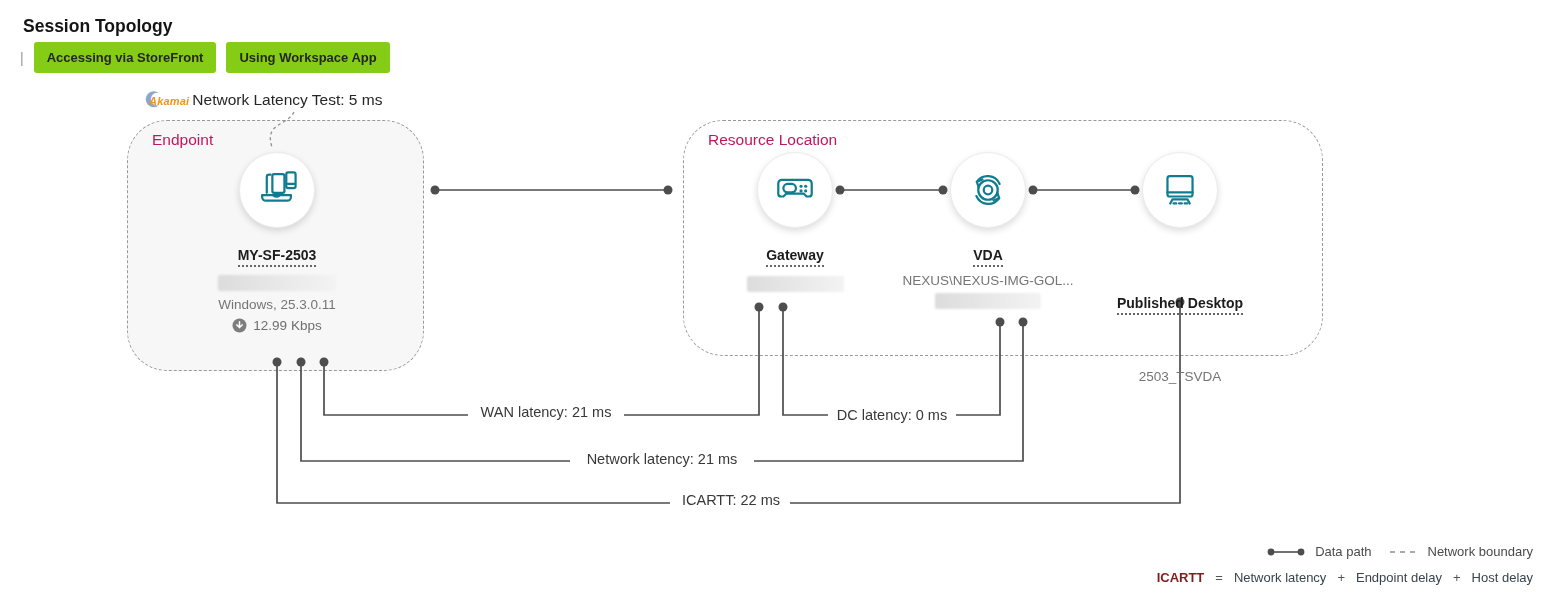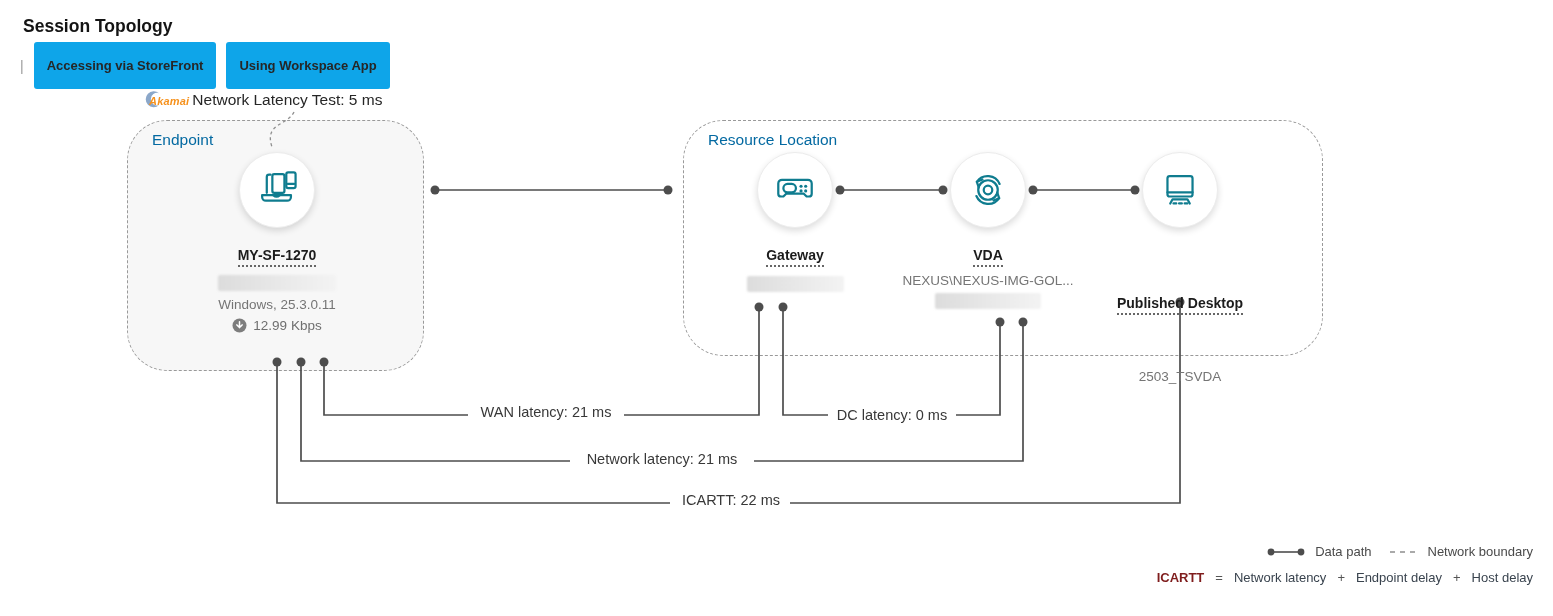--- a/index.html
+++ b/index.html
@@ -5,32 +5,32 @@
   * { margin:0; padding:0; box-sizing:border-box; }
   html,body { background:#ffffff; }
   body { font-family:"Liberation Sans", sans-serif; }
   .canvas { position:relative; width:1553px; height:592px; background:#fff; overflow:hidden; }
 
   
   .page-title { position:absolute; left:23px; top:16px; font-size:17.5px; font-weight:700; color:#141414; }
   .subtitle-row { position:absolute; left:23px; top:42px; display:flex; align-items:center; gap:10px; }
   .subtitle { font-size:13.5px; font-weight:600; color:#1c1c1c; }
   .sep { color:#9a9a9a; font-size:14px; margin-left:-3px; }
-  .badge { background:#0ea5e9; color:#262626; font-size:13px; font-weight:600; padding:16px 13px; border-radius:3px; line-height:15px; }
+  .badge { background:#84cc16; color:#262626; font-size:13px; font-weight:600; padding:8px 13px; border-radius:3px; line-height:15px; }
 
   
   .latency-test { position:absolute; left:144px; top:90px; display:flex; align-items:center; }
   .akamai-brand { font-size:11px; font-weight:700; font-style:italic; color:#F6921E; margin-left:-14px; margin-top:2px; letter-spacing:.2px; }
   .latency-test-label { font-size:15.5px; color:#262626; margin-left:3px; }
 
   
   .group-box { position:absolute; border:1px dashed #999; border-radius:40px; }
   .endpoint-box { left:127px; top:120px; width:297px; height:251px; background:#f7f7f7; }
   .resource-box { left:683px; top:120px; width:640px; height:236px; background:#fff; }
-  .group-label { position:absolute; left:24px; top:10px; font-size:15.5px; color:#0369a1; }
+  .group-label { position:absolute; left:24px; top:10px; font-size:15.5px; color:#be185d; }
 
   
   .node { position:absolute; display:flex; flex-direction:column; align-items:center; }
   .node-circle { width:76px; height:76px; border-radius:50%; background:#fff; border:1px solid #ececec;
                  box-shadow:0 3px 7px rgba(0,0,0,.14); display:flex; align-items:center; justify-content:center; }
   .node-label { margin-top:19px; font-size:14px; font-weight:700; color:#1c1c1c;
                 border-bottom:2px dotted #666; padding-bottom:2px; white-space:nowrap; }
   .node-detail { margin-top:6px; font-size:13.5px; color:#757575; white-space:nowrap; }
   .blur-chip { background:linear-gradient(90deg,#dcdcdc,#e9e9e9 55%,#f3f3f3); filter:blur(1.2px); border-radius:2px; }
   .bandwidth-row { margin-top:6px; display:flex; align-items:center; gap:6px; font-size:13.5px; color:#6f6f6f; }
@@ -124,21 +124,21 @@
         <svg width="52" height="52" viewBox="0 0 56 56" stroke="#0F7C8F" stroke-width="2.4" fill="none" stroke-linecap="round" stroke-linejoin="round">
           <path d="M17 31 V14 a2.5 2.5 0 0 1 2.5 -2.5 H21"></path>
           <rect x="23" y="11" width="13" height="20" rx="2"></rect>
           <rect x="38" y="9" width="10" height="17" rx="2"></rect>
           <path d="M39.5 21.5 h7"></path>
           <path d="M12 33.5 h31 v2 a4 4 0 0 1 -4 4 H16 a4 4 0 0 1 -4 -4 z"></path>
           <path d="M24 33.5 q3.5 3.5 7 0"></path>
         </svg>
       </span>
     </div>
-    <div class="node-label">MY-SF-1270</div>
+    <div class="node-label">MY-SF-2503</div>
     <div class="blur-chip" style="margin-top:8px; width:118px; height:16px;"></div>
     <div class="node-detail">Windows, 25.3.0.11</div>
     <div class="bandwidth-row">
       <span style="display:inline-flex;">
         <svg width="15" height="15" viewBox="0 0 15 15">
           <circle cx="7.5" cy="7.5" r="7" fill="#7d7d7d"></circle>
           <path d="M7.5 3.8 V9.2 M4.9 6.9 L7.5 9.6 L10.1 6.9" stroke="#fff" stroke-width="1.5" fill="none" stroke-linecap="round" stroke-linejoin="round"></path>
         </svg>
       </span>
       <span>12.99 Kbps</span>

